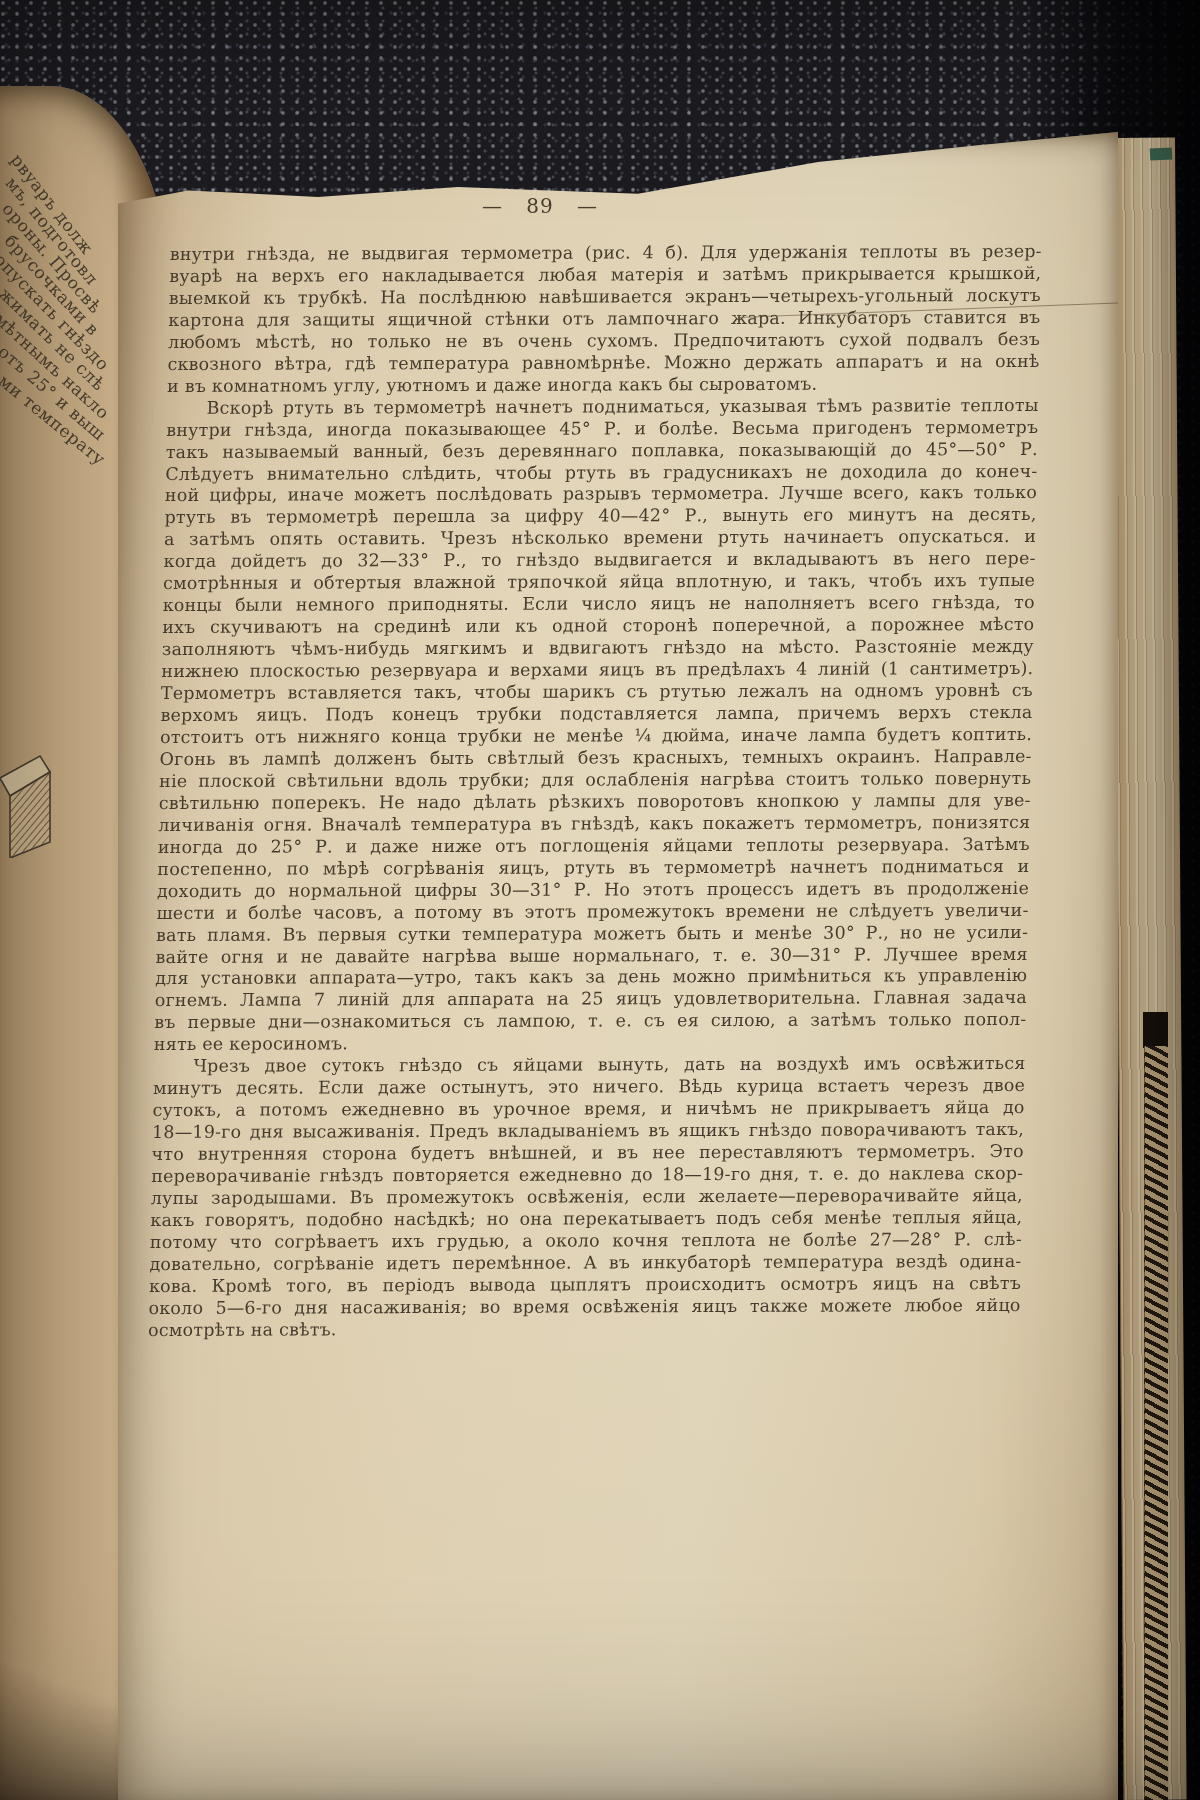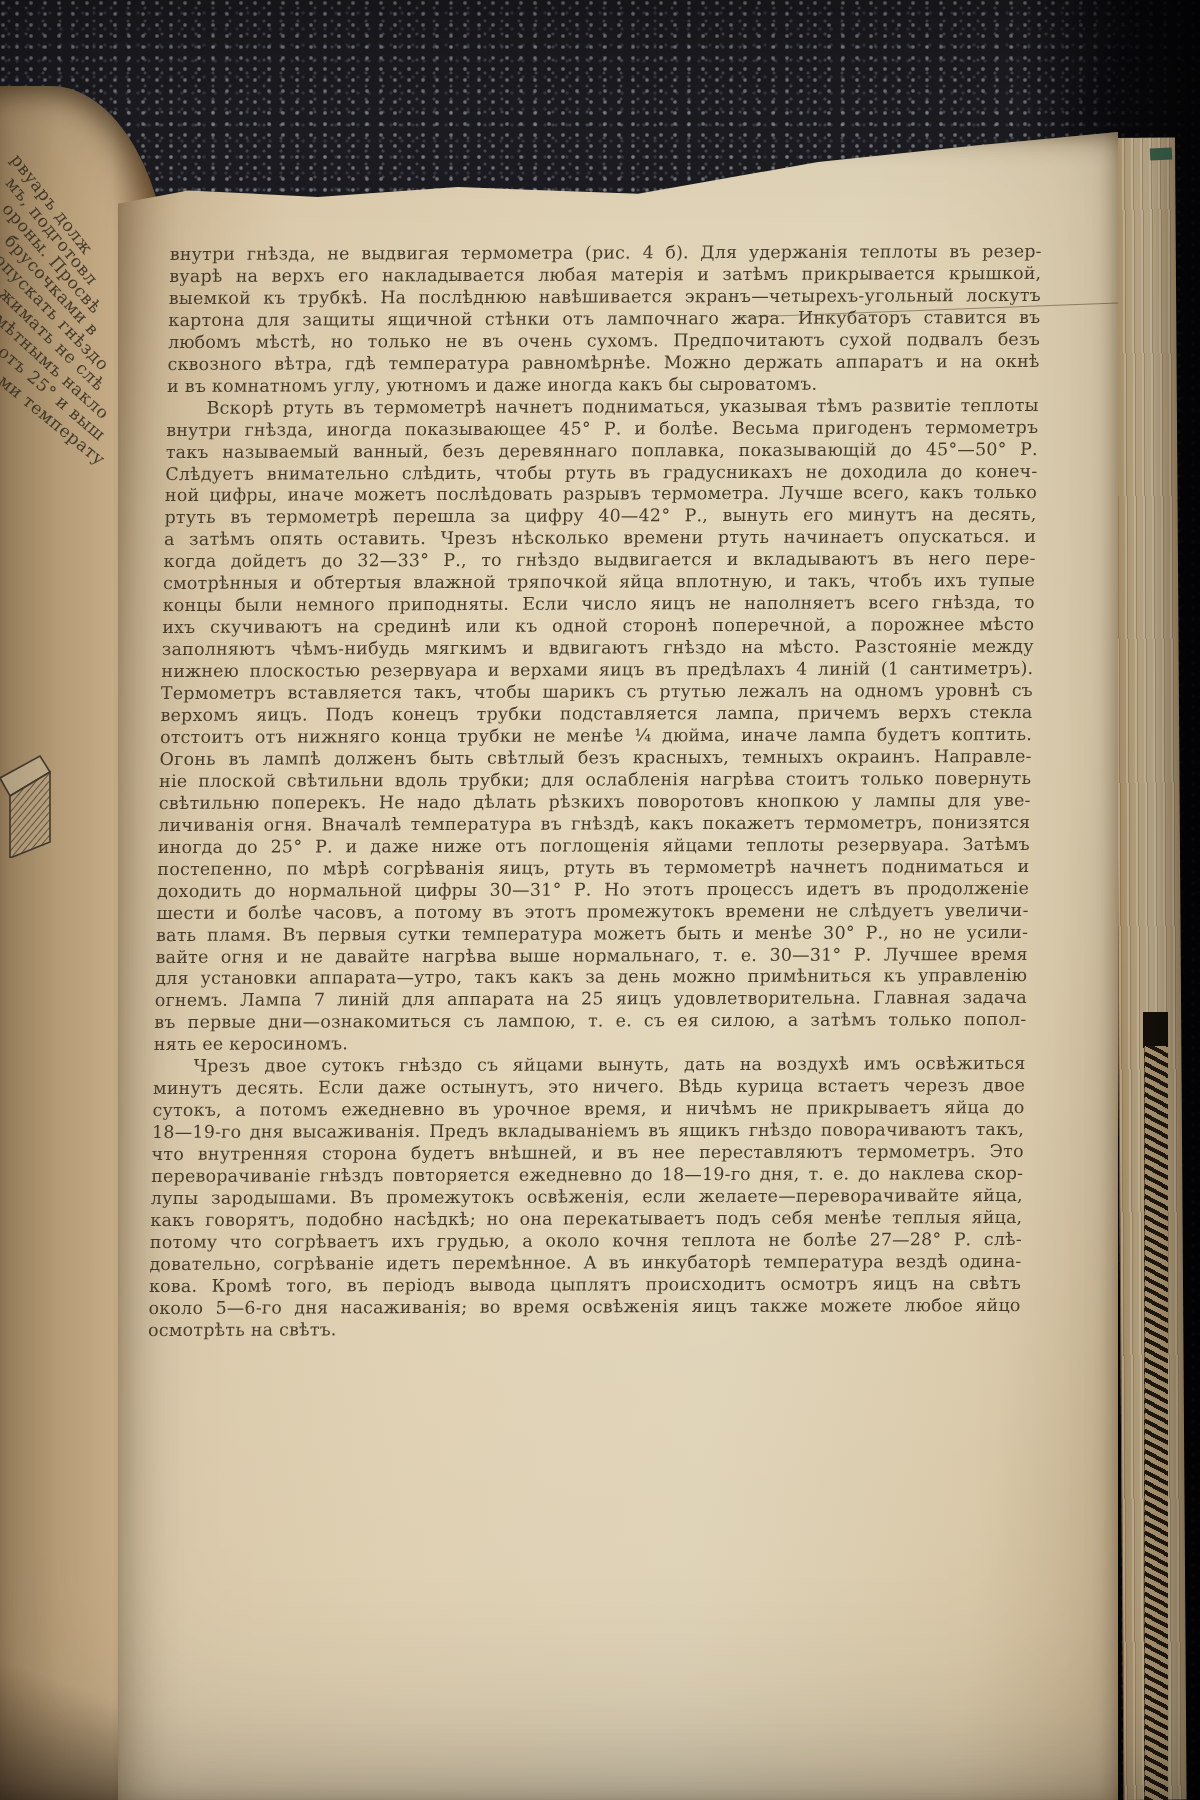--- a/index.html
+++ b/index.html
@@ -106,20 +106,21 @@
 
   <div class="fore-edge">
     <div class="fore-edge-lines"></div>
   </div>
   <div class="edge-pattern-cap"></div>
   <div class="edge-pattern"></div>
   <div class="green-sliver"></div>
 
   <div class="main-page">
     <div class="under-page-line"></div>
+    <div class="page-number">— 89 —</div>
     <div class="text-block">
         <div class="tl">внутри гнѣзда, не выдвигая термометра (рис. 4 б). Для удержанія теплоты въ резер-</div>
         <div class="tl">вуарѣ на верхъ его накладывается любая матерія и затѣмъ прикрывается крышкой,</div>
         <div class="tl">выемкой къ трубкѣ. На послѣднюю навѣшивается экранъ—четырехъ-угольный лоскутъ</div>
         <div class="tl">картона для защиты ящичной стѣнки отъ лампочнаго жара. Инкубаторъ ставится въ</div>
         <div class="tl">любомъ мѣстѣ, но только не въ очень сухомъ. Предпочитаютъ сухой подвалъ безъ</div>
         <div class="tl">сквозного вѣтра, гдѣ температура равномѣрнѣе. Можно держать аппаратъ и на окнѣ</div>
         <div class="tl last">и въ комнатномъ углу, уютномъ и даже иногда какъ бы сыроватомъ.</div>
         <div class="tl ind">Вскорѣ ртуть въ термометрѣ начнетъ подниматься, указывая тѣмъ развитіе теплоты</div>
         <div class="tl">внутри гнѣзда, иногда показывающее 45° Р. и болѣе. Весьма пригоденъ термометръ</div>

